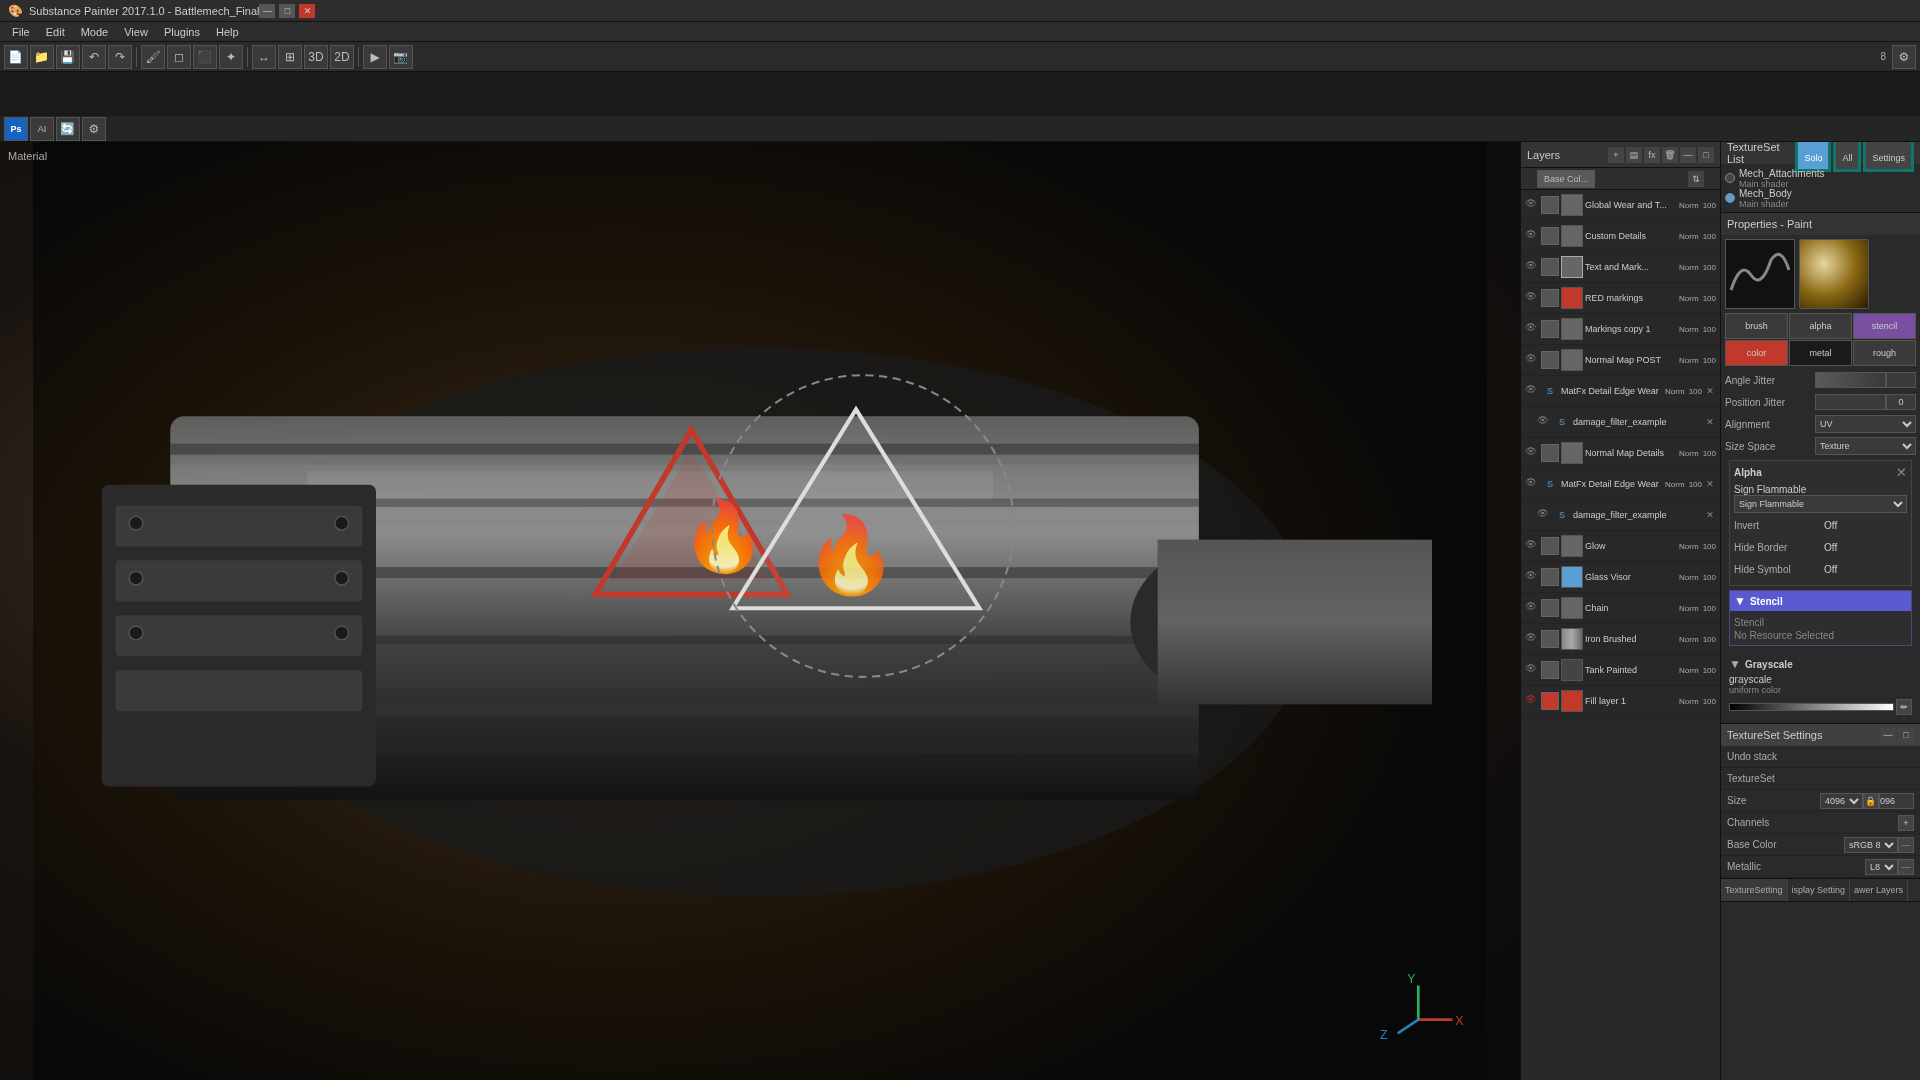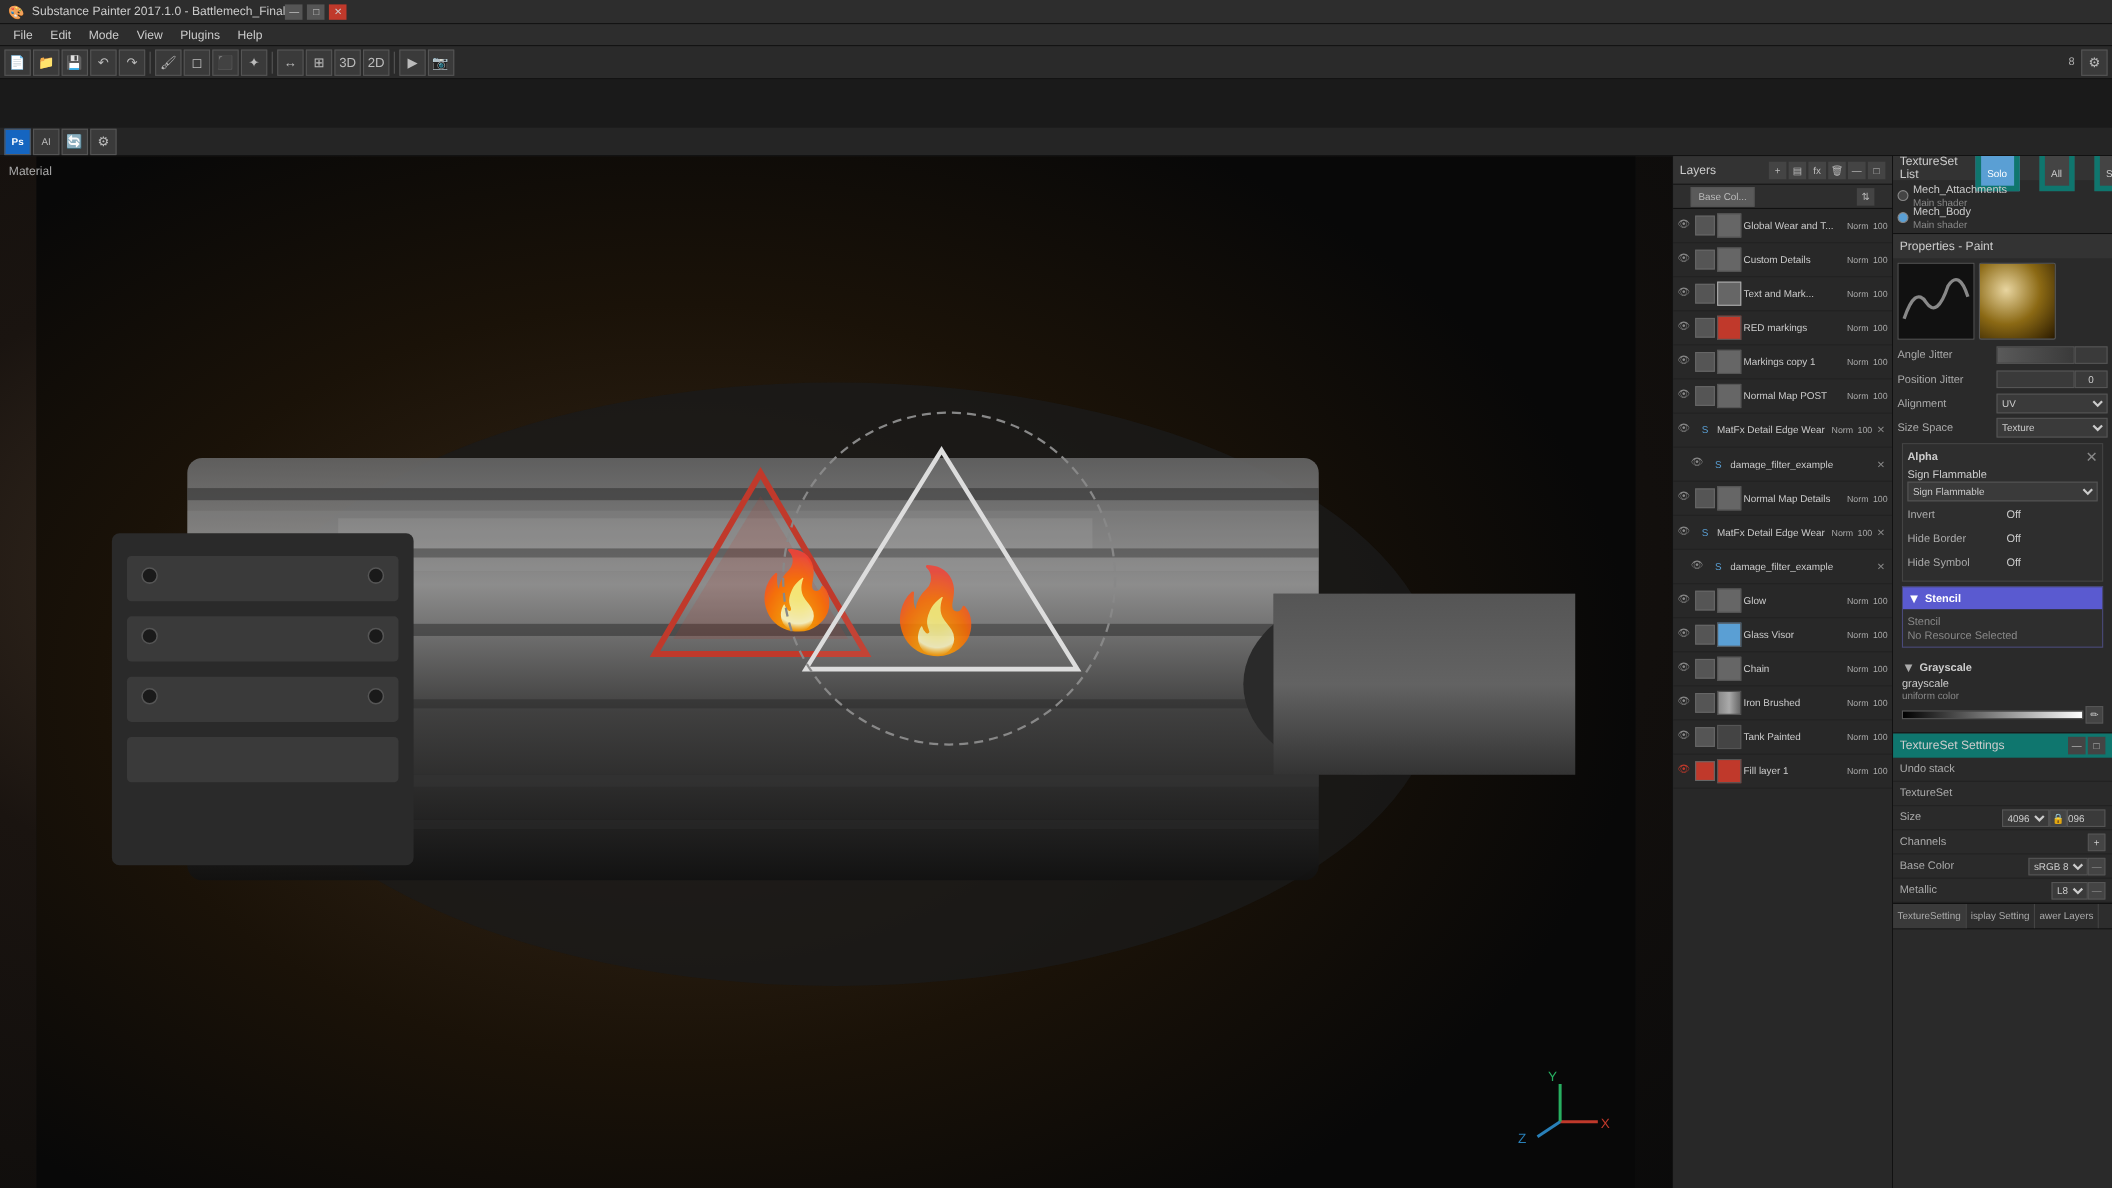--- a/index.html
+++ b/index.html
@@ -236,25 +236,24 @@
       background: #5a9fd4;
     }
     .textureset-name { font-size: 10px; color: #ccc; }
     .textureset-shader { font-size: 9px; color: #888; }
 
     .ts-header-btns { display: flex; gap: 2px; }
     .ts-header-btn {
       padding: 16px 6px;
       height: 16px;
       background: #444;
-      border: 5px solid #0f766e;
+      border: 3px solid #0f766e;
       color: #ccc;
       font-size: 9px;
       cursor: pointer;
-      margin-left: 16px;
     }
     .ts-header-btn.active { background: #5a9fd4; color: #fff; }
 
     
     .properties-section {
       padding: 4px;
     }
     .brush-preview-row {
       display: flex;
       gap: 4px;
@@ -402,21 +401,21 @@
       display: flex;
       align-items: center;
       cursor: pointer;
       font-size: 10px;
       color: #aaa;
       border-right: 1px solid #444;
     }
     .status-tab.active { background: #3a3a3a; }
     #ts-settings-header {
       height: 22px;
-      background: #0f766e;
+      background: #404040;
       display: flex;
       align-items: center;
       padding: 0 6px;
       justify-content: space-between;
     }
 
     .ts-setting-row {
       display: flex;
       align-items: center;
       height: 22px;
@@ -836,20 +835,28 @@
           <div class="brush-preview">
 
             <svg width="68" height="68" viewBox="0 0 68 68" xmlns="http://www.w3.org/2000/svg">
               <rect width="68" height="68" fill="#111"></rect>
               <path d="M5 50 Q15 20 25 35 Q35 50 45 20 Q55 5 63 30" stroke="#888" fill="none" stroke-width="3"></path>
             </svg>
           </div>
           <div class="material-sphere"></div>
         </div>
 
+        <div class="channel-buttons">
+          <button class="channel-btn">brush</button>
+          <button class="channel-btn">alpha</button>
+          <button class="channel-btn purple">stencil</button>
+          <button class="channel-btn color-red">color</button>
+          <button class="channel-btn color-black">metal</button>
+          <button class="channel-btn">rough</button>
+        </div>
 
         <div class="prop-row">
           <span class="prop-label">Angle Jitter</span>
           <div class="prop-slider" style="background:linear-gradient(to right, #5a5a5a 0%, #3a3a3a 100%);"></div>
           <input class="prop-input" value="" style="width: 30px;">
         </div>
         <div class="prop-row">
           <span class="prop-label">Position Jitter</span>
           <div class="prop-slider" style="background:#3a3a3a;"></div>
           <input class="prop-input" value="0" style="width: 30px;">

